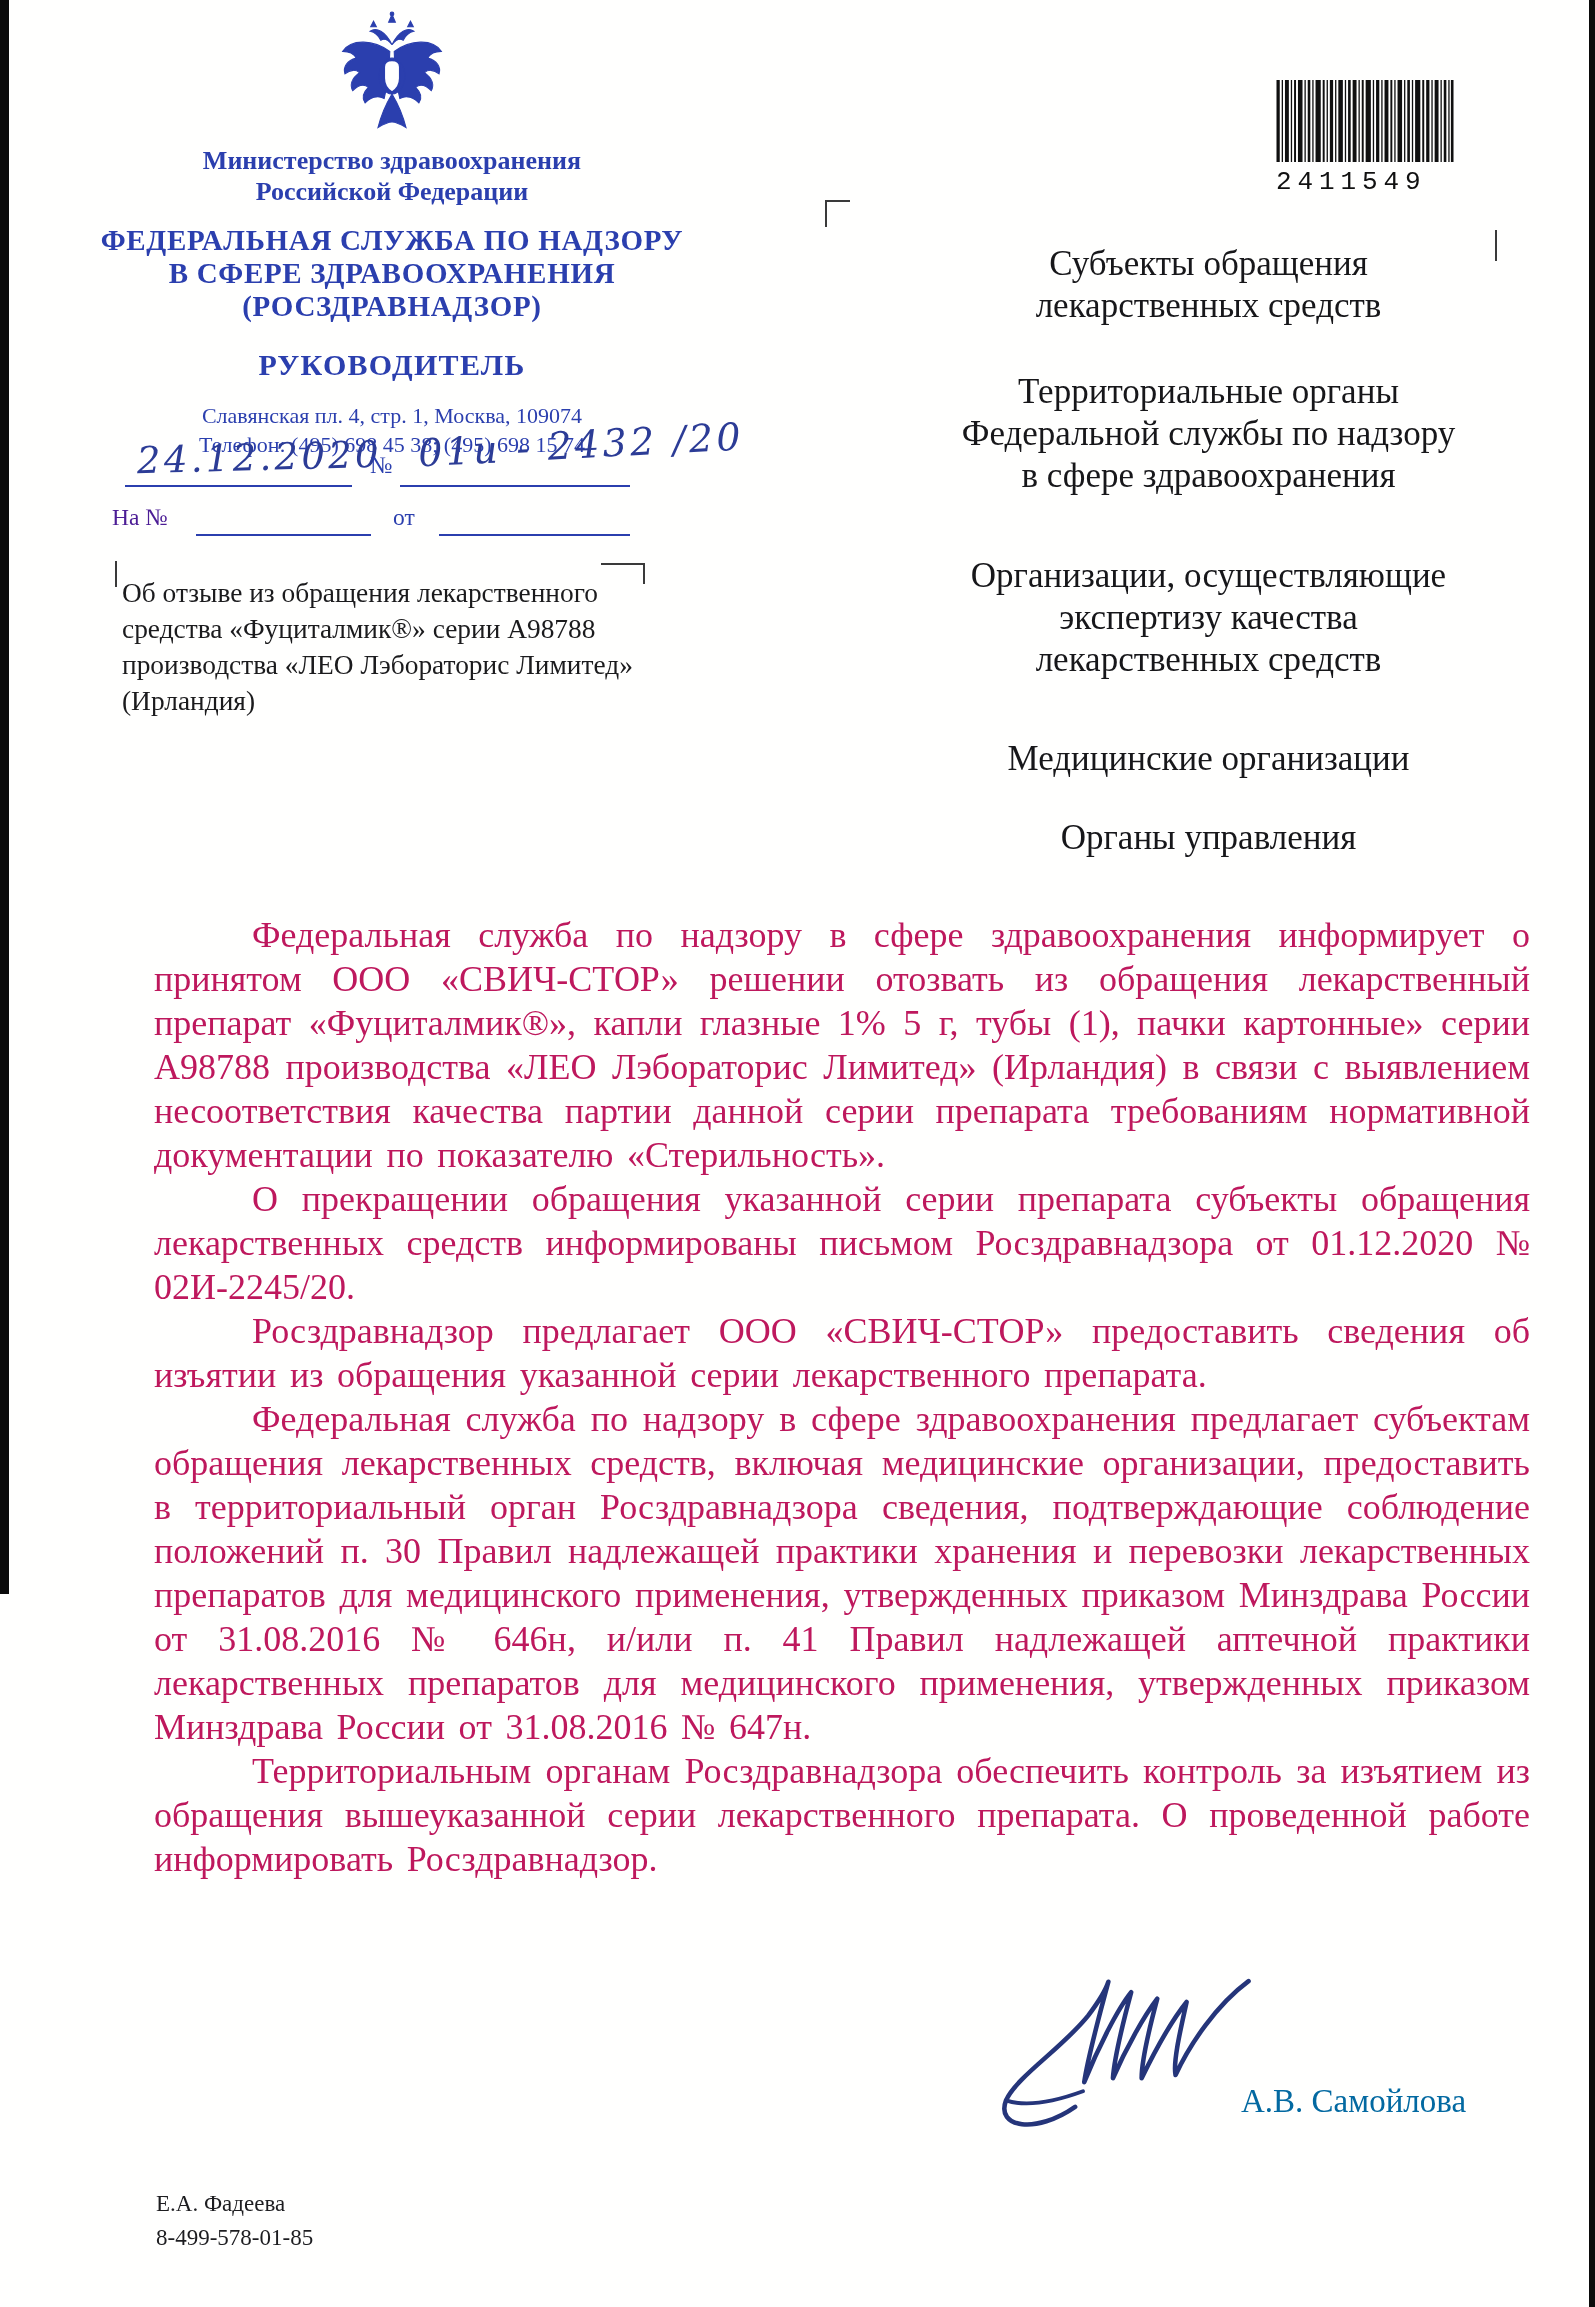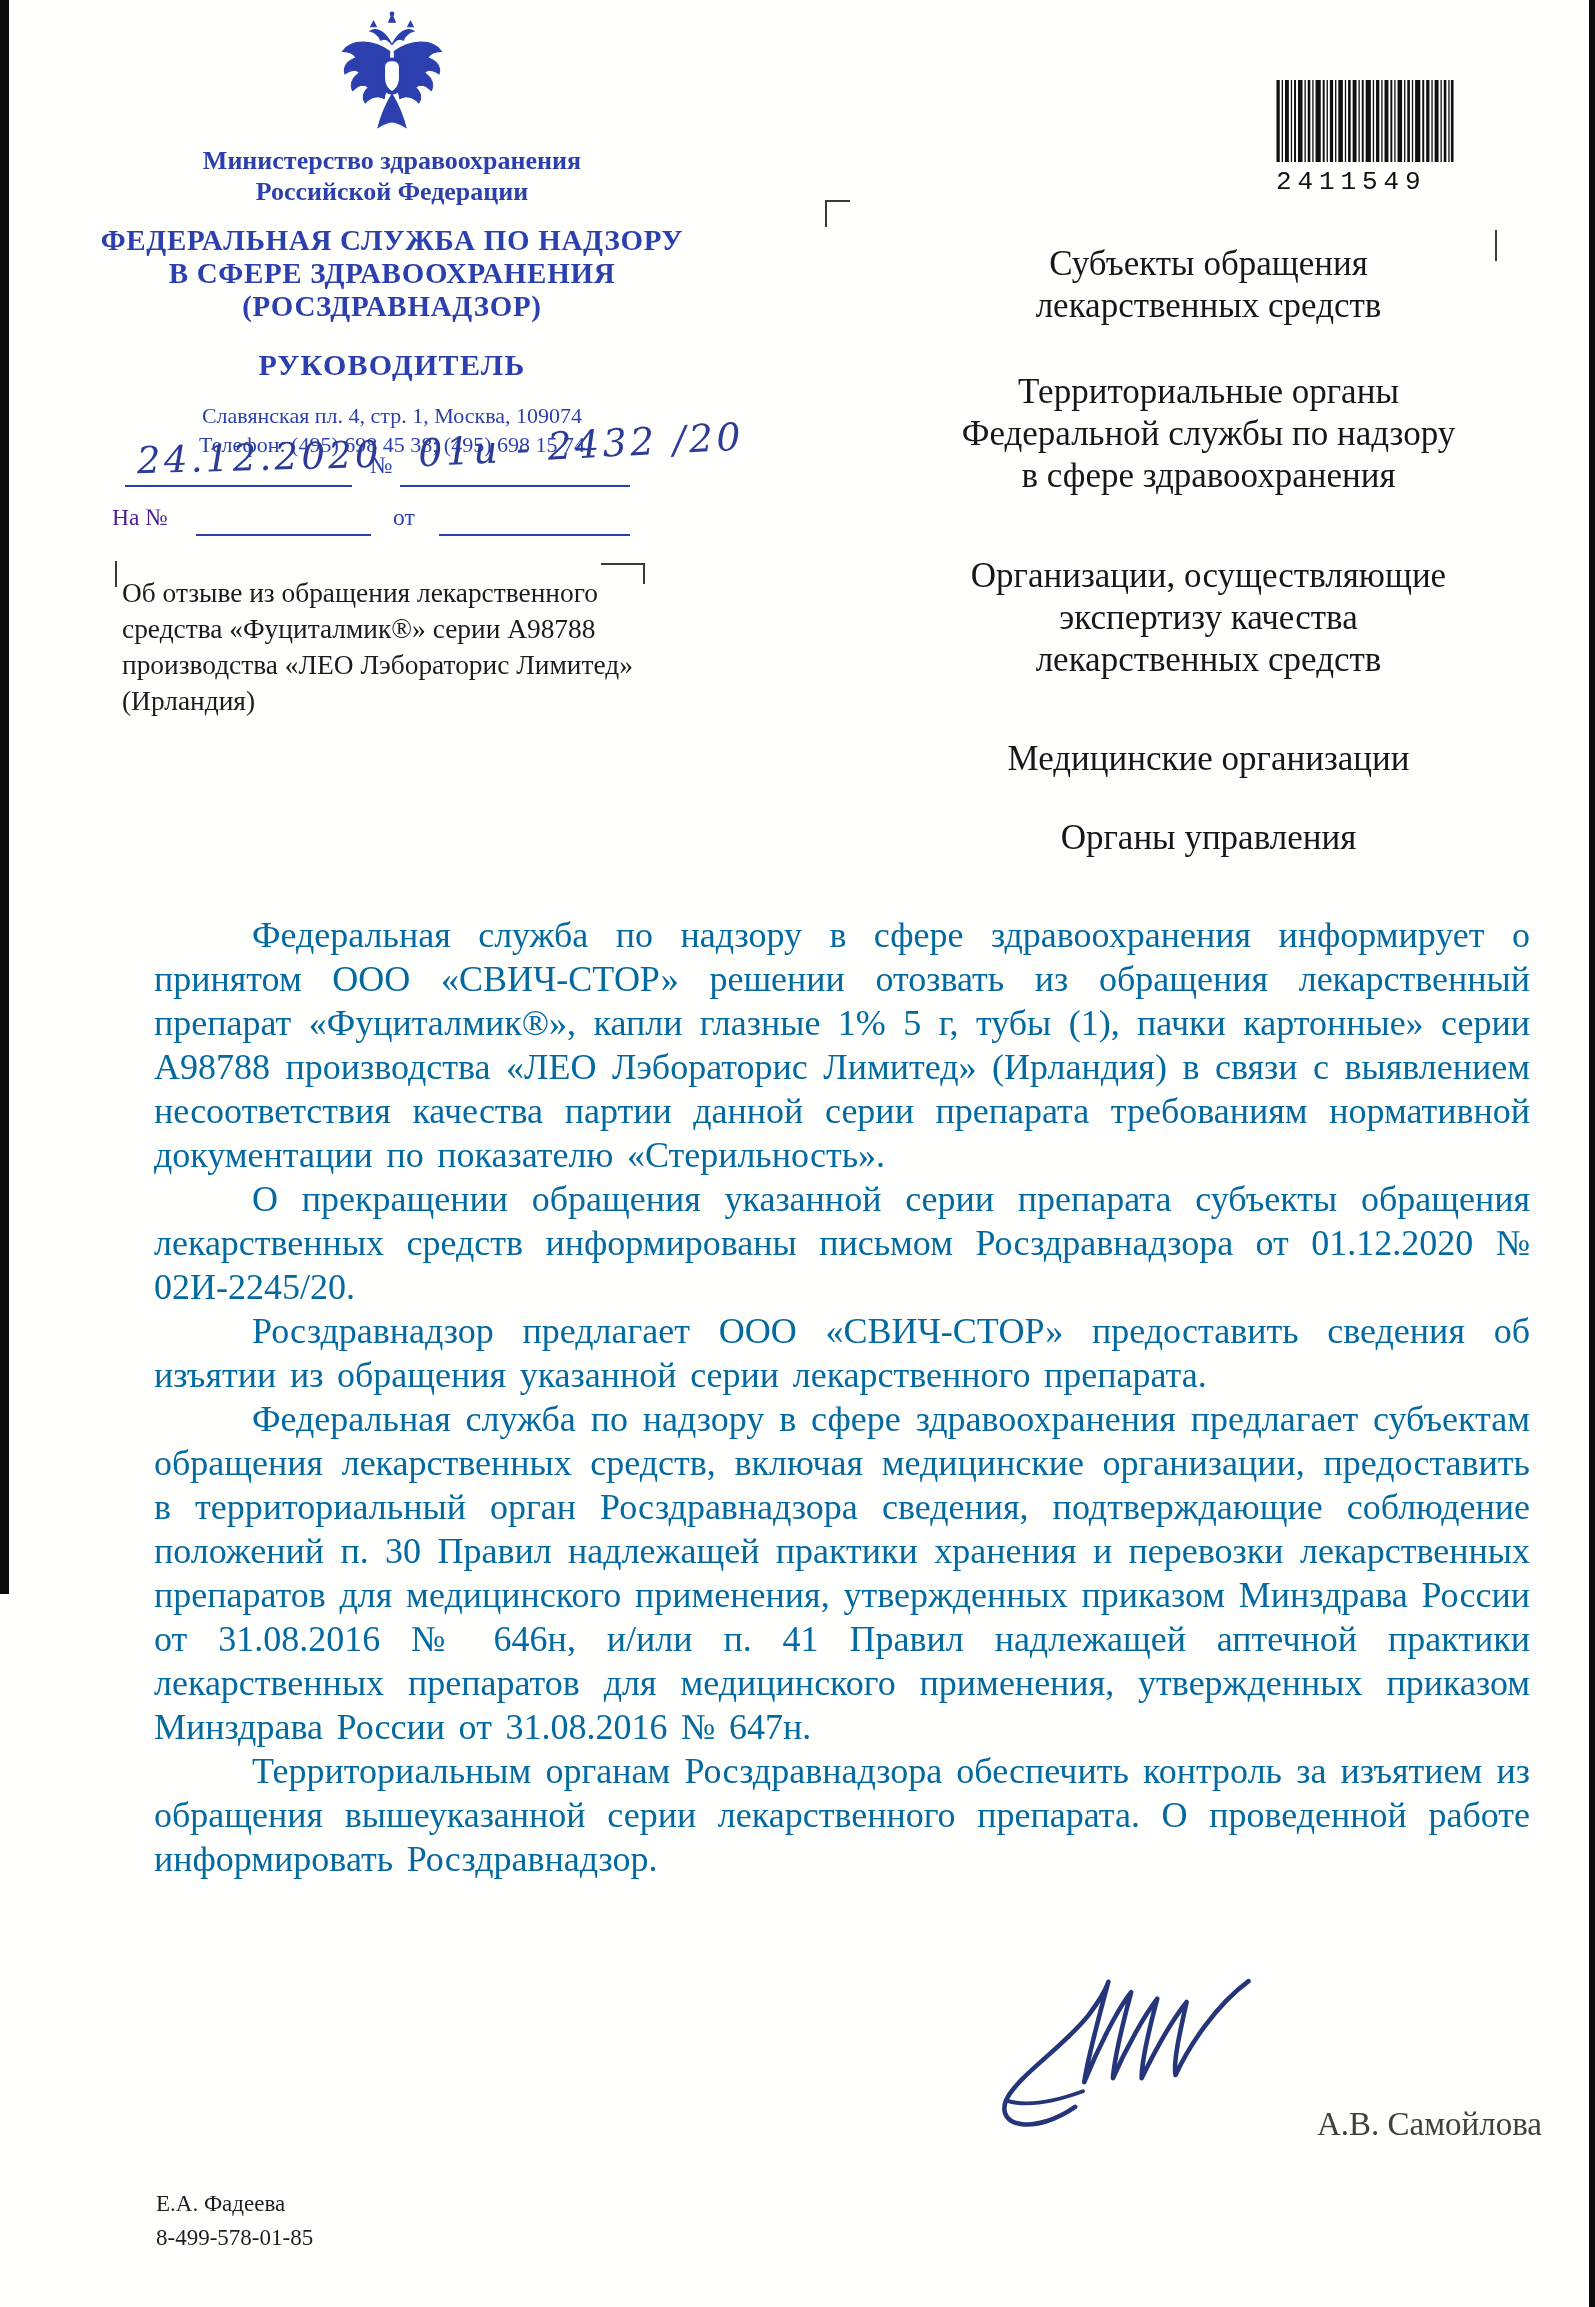--- a/index.html
+++ b/index.html
@@ -66,26 +66,26 @@
   .r1 { top:243px; }
   .r2 { top:371px; }
   .r3 { top:555px; }
   .r4 { top:738px; }
   .r5 { top:817px; }
 
   
   .body-text { position:absolute; left:154px; top:913px; width:1376px; }
   .body-text p {
     font-size:36px; line-height:44px; text-align:justify; text-indent:98px;
-    word-spacing:4.6px; color:#0369a1;
+    word-spacing:4.6px; color:#be185d;
   }
 
   
   .sig-squiggle { position:absolute; left:977px; top:1970px; }
-  .sig-name { position:absolute; left:1241px; top:2083px; width:301px; text-align:right; font-size:33px; color:#404040;margin-top:23px; }
+  .sig-name { position:absolute; left:1241px; top:2083px; width:301px; text-align:left; font-size:33px; color:#0369a1; }
   .executor { position:absolute; left:156px; top:2187px; font-size:23px; line-height:34px; color:#1d1d20; }
 </style>
 </head>
 <body>
 
 <div class="sheet">
 
   <div class="edge-left"></div>
   <div class="edge-right"></div>
 

